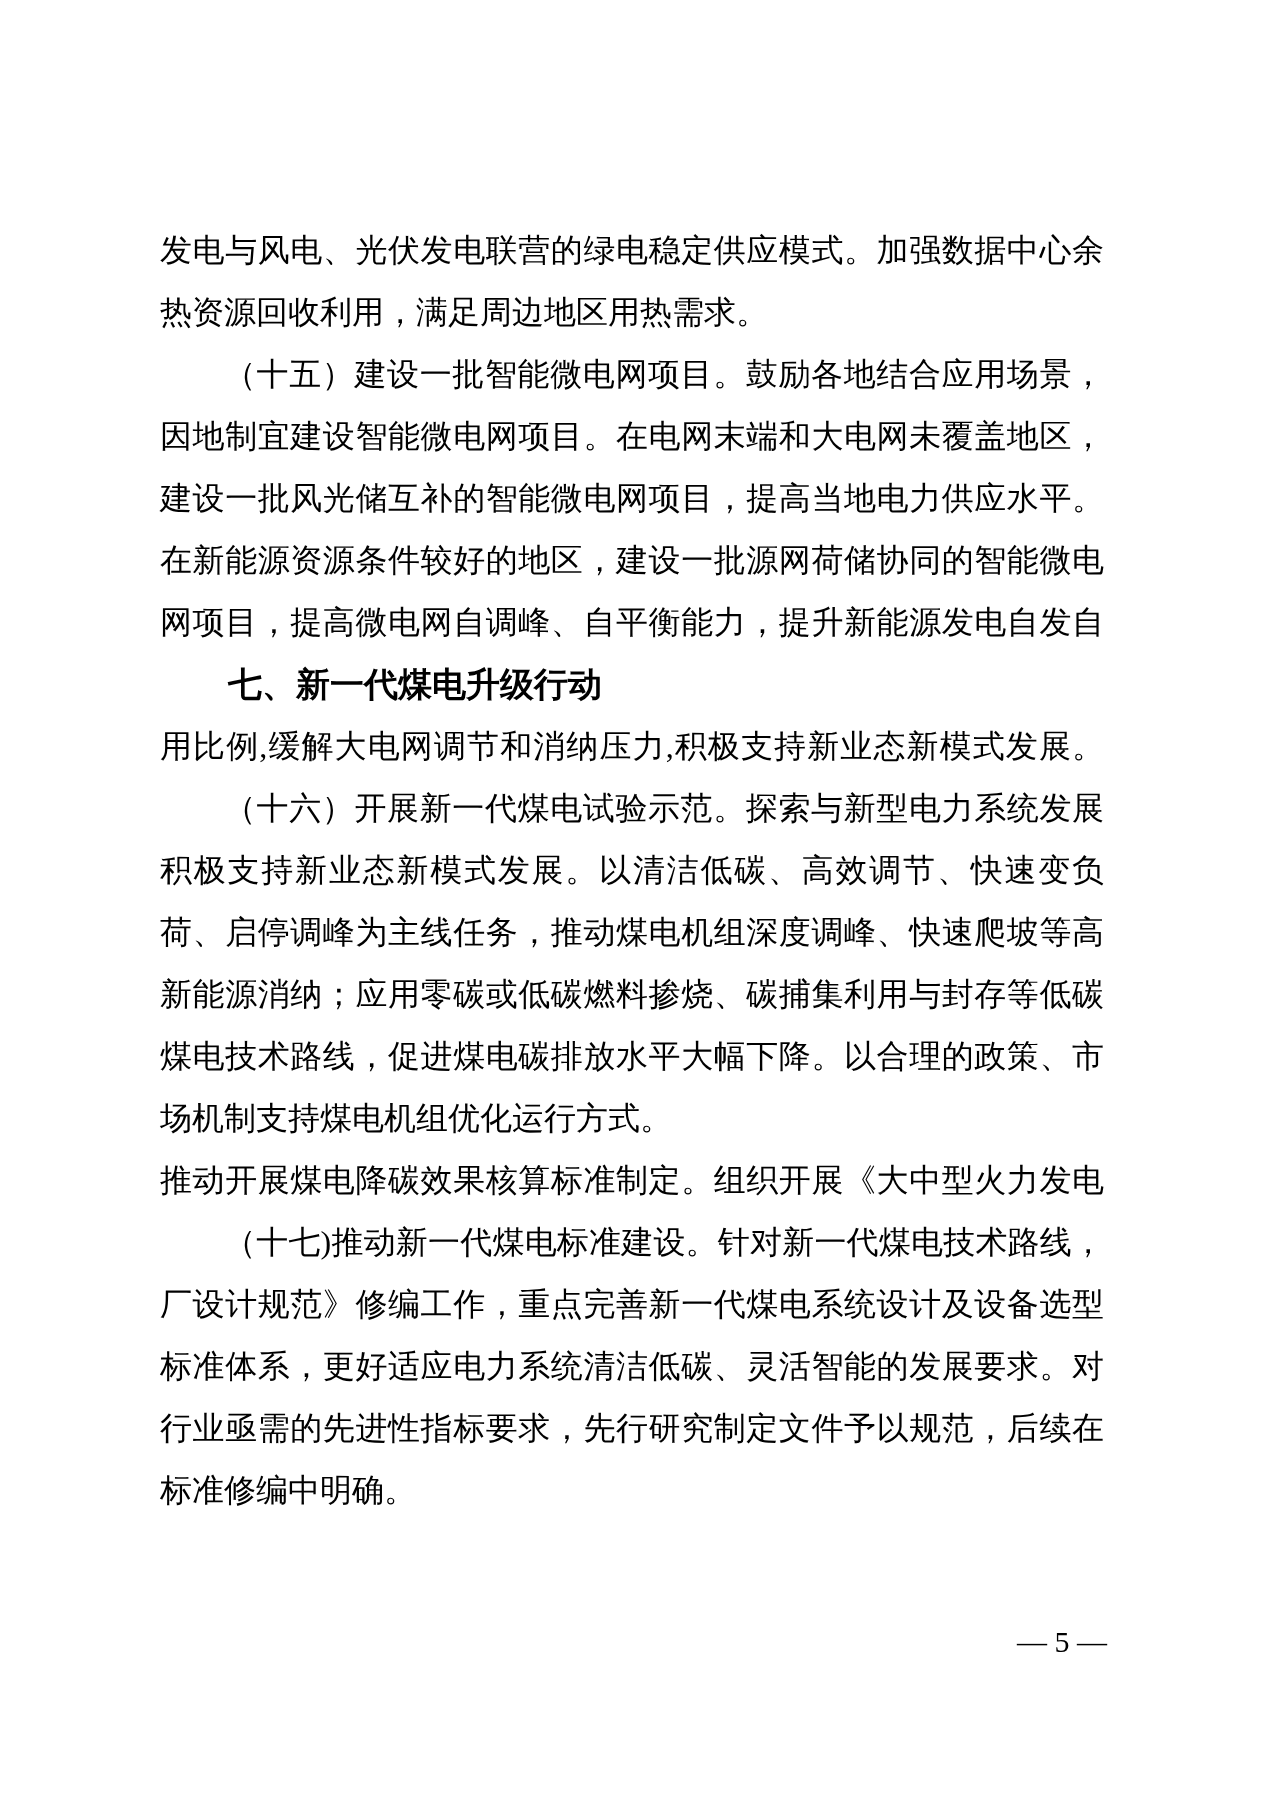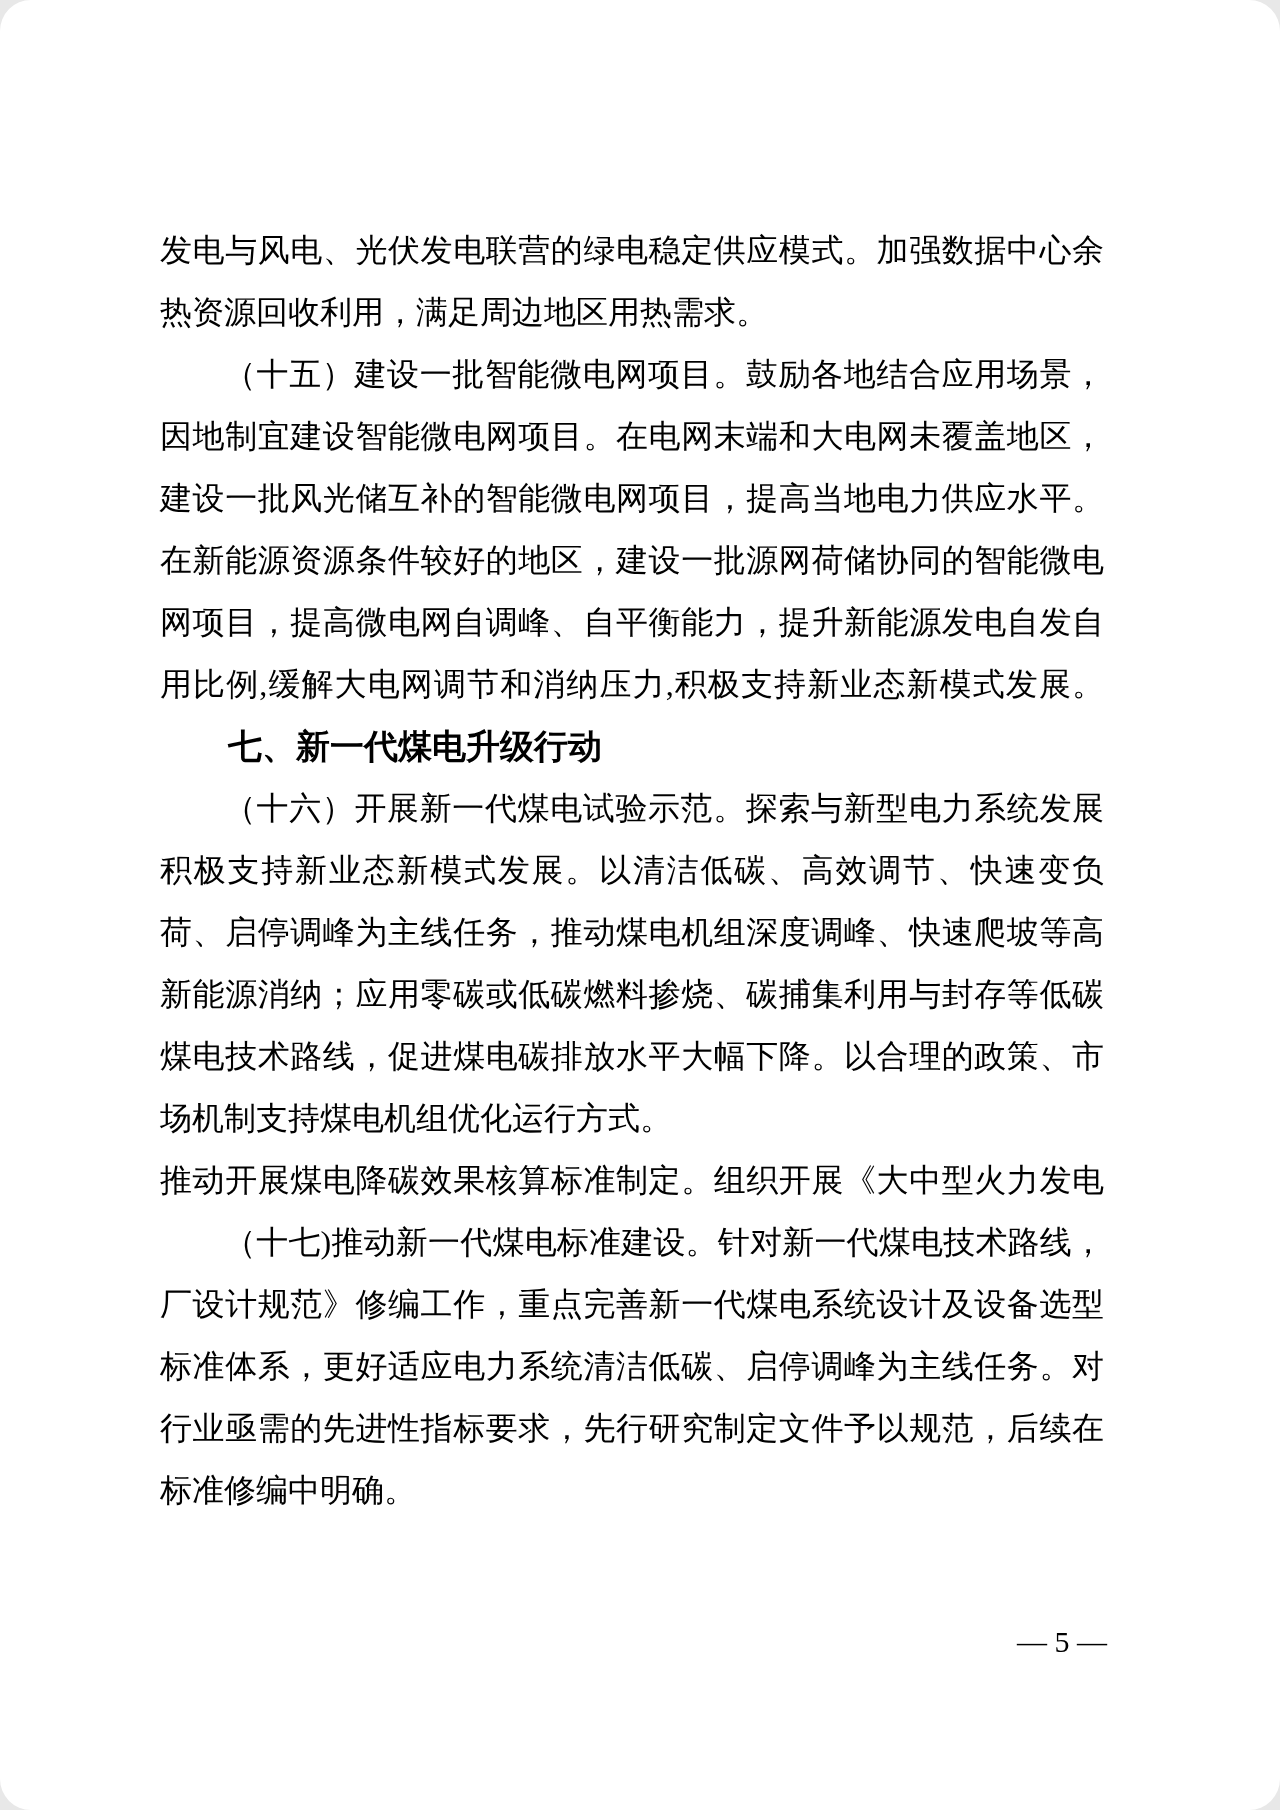--- a/index.html
+++ b/index.html
@@ -8,21 +8,20 @@
     background: #e8e8e8;
   }
   .page {
     position: relative;
     width: 1280px;
     height: 1810px;
     background: #ffffff;
     color: #000000;
     font-family: "Liberation Serif", "DejaVu Serif", serif;
     overflow: hidden;
-    border-radius: 31px;
   }
   .doc-body {
     position: absolute;
     left: 160px;
     top: 219px;
     width: 944px;
   }
   .line {
     height: 62px;
     line-height: 62px;
@@ -62,29 +61,29 @@
 
 <div class="page">
   <div class="doc-body">
       <div class="line justify"><span>发电与风电、光伏发电联营的绿电稳定供应模式。加强数据中心余</span></div>
       <div class="line"><span>热资源回收利用，满足周边地区用热需求。</span></div>
       <div class="line justify indent"><span class="lead">（十五）建设一批智能微电网项目。</span><span>鼓励各地结合应用场景，</span></div>
       <div class="line justify"><span>因地制宜建设智能微电网项目。在电网末端和大电网未覆盖地区，</span></div>
       <div class="line justify"><span>建设一批风光储互补的智能微电网项目，提高当地电力供应水平。</span></div>
       <div class="line justify"><span>在新能源资源条件较好的地区，建设一批源网荷储协同的智能微电</span></div>
       <div class="line justify"><span>网项目，提高微电网自调峰、自平衡能力，提升新能源发电自发自</span></div>
+      <div class="line indent heading"><span>七、新一代煤电升级行动</span></div>
       <div class="line justify"><span>用比例,缓解大电网调节和消纳压力,积极支持新业态新模式发展。</span></div>
-      <div class="line indent heading"><span>七、新一代煤电升级行动</span></div>
       <div class="line justify indent"><span class="lead">（十六）开展新一代煤电试验示范。</span><span>探索与新型电力系统发展</span></div>
       <div class="line justify"><span>积极支持新业态新模式发展。以清洁低碳、高效调节、快速变负</span></div>
       <div class="line justify"><span>荷、启停调峰为主线任务，推动煤电机组深度调峰、快速爬坡等高</span></div>
       <div class="line justify"><span>新能源消纳；应用零碳或低碳燃料掺烧、碳捕集利用与封存等低碳</span></div>
       <div class="line justify"><span>煤电技术路线，促进煤电碳排放水平大幅下降。以合理的政策、市</span></div>
       <div class="line"><span>场机制支持煤电机组优化运行方式。</span></div>
       <div class="line justify"><span>推动开展煤电降碳效果核算标准制定。组织开展《大中型火力发电</span></div>
       <div class="line justify indent"><span class="lead">（十七)推动新一代煤电标准建设。</span><span>针对新一代煤电技术路线，</span></div>
       <div class="line justify"><span>厂设计规范》修编工作，重点完善新一代煤电系统设计及设备选型</span></div>
-      <div class="line justify"><span>标准体系，更好适应电力系统清洁低碳、启停调峰为主线任务。对</span></div>
+      <div class="line justify"><span>标准体系，更好适应电力系统清洁低碳、灵活智能的发展要求。对</span></div>
       <div class="line justify"><span>行业亟需的先进性指标要求，先行研究制定文件予以规范，后续在</span></div>
       <div class="line"><span>标准修编中明确。</span></div>
     </div>
   <div class="footer">— 5 —</div>
 </div>
 
 </body></html>

